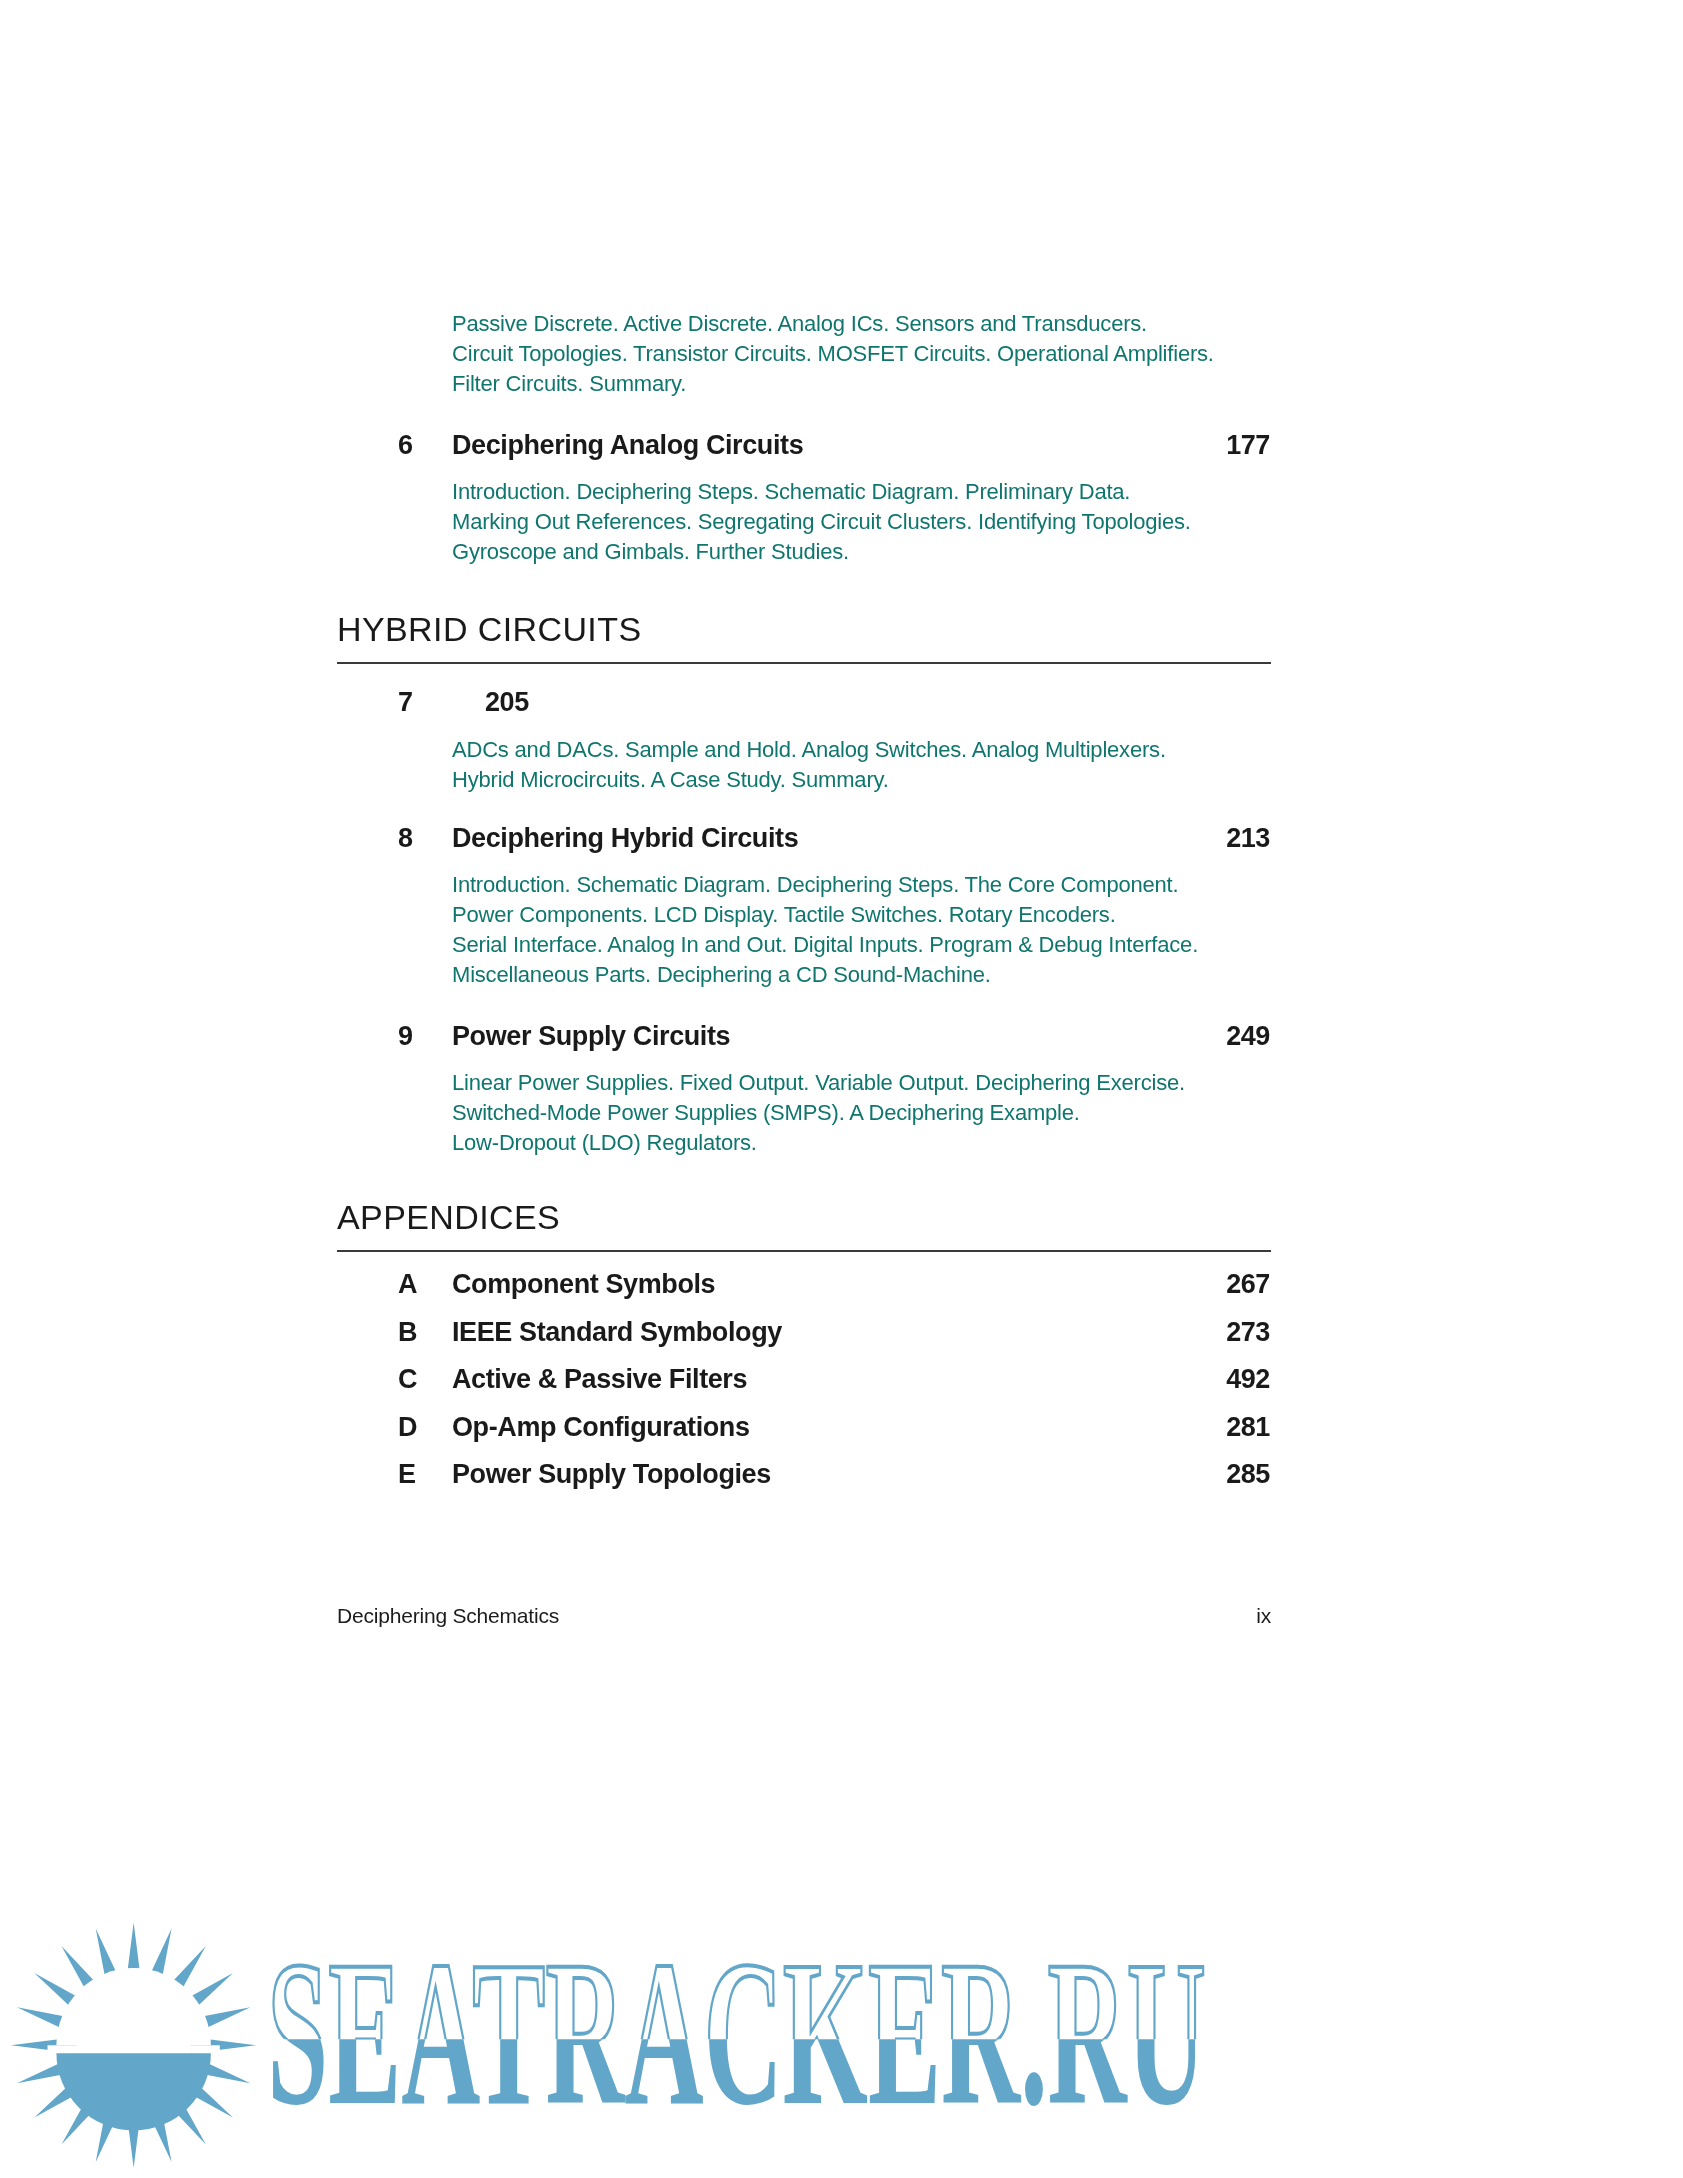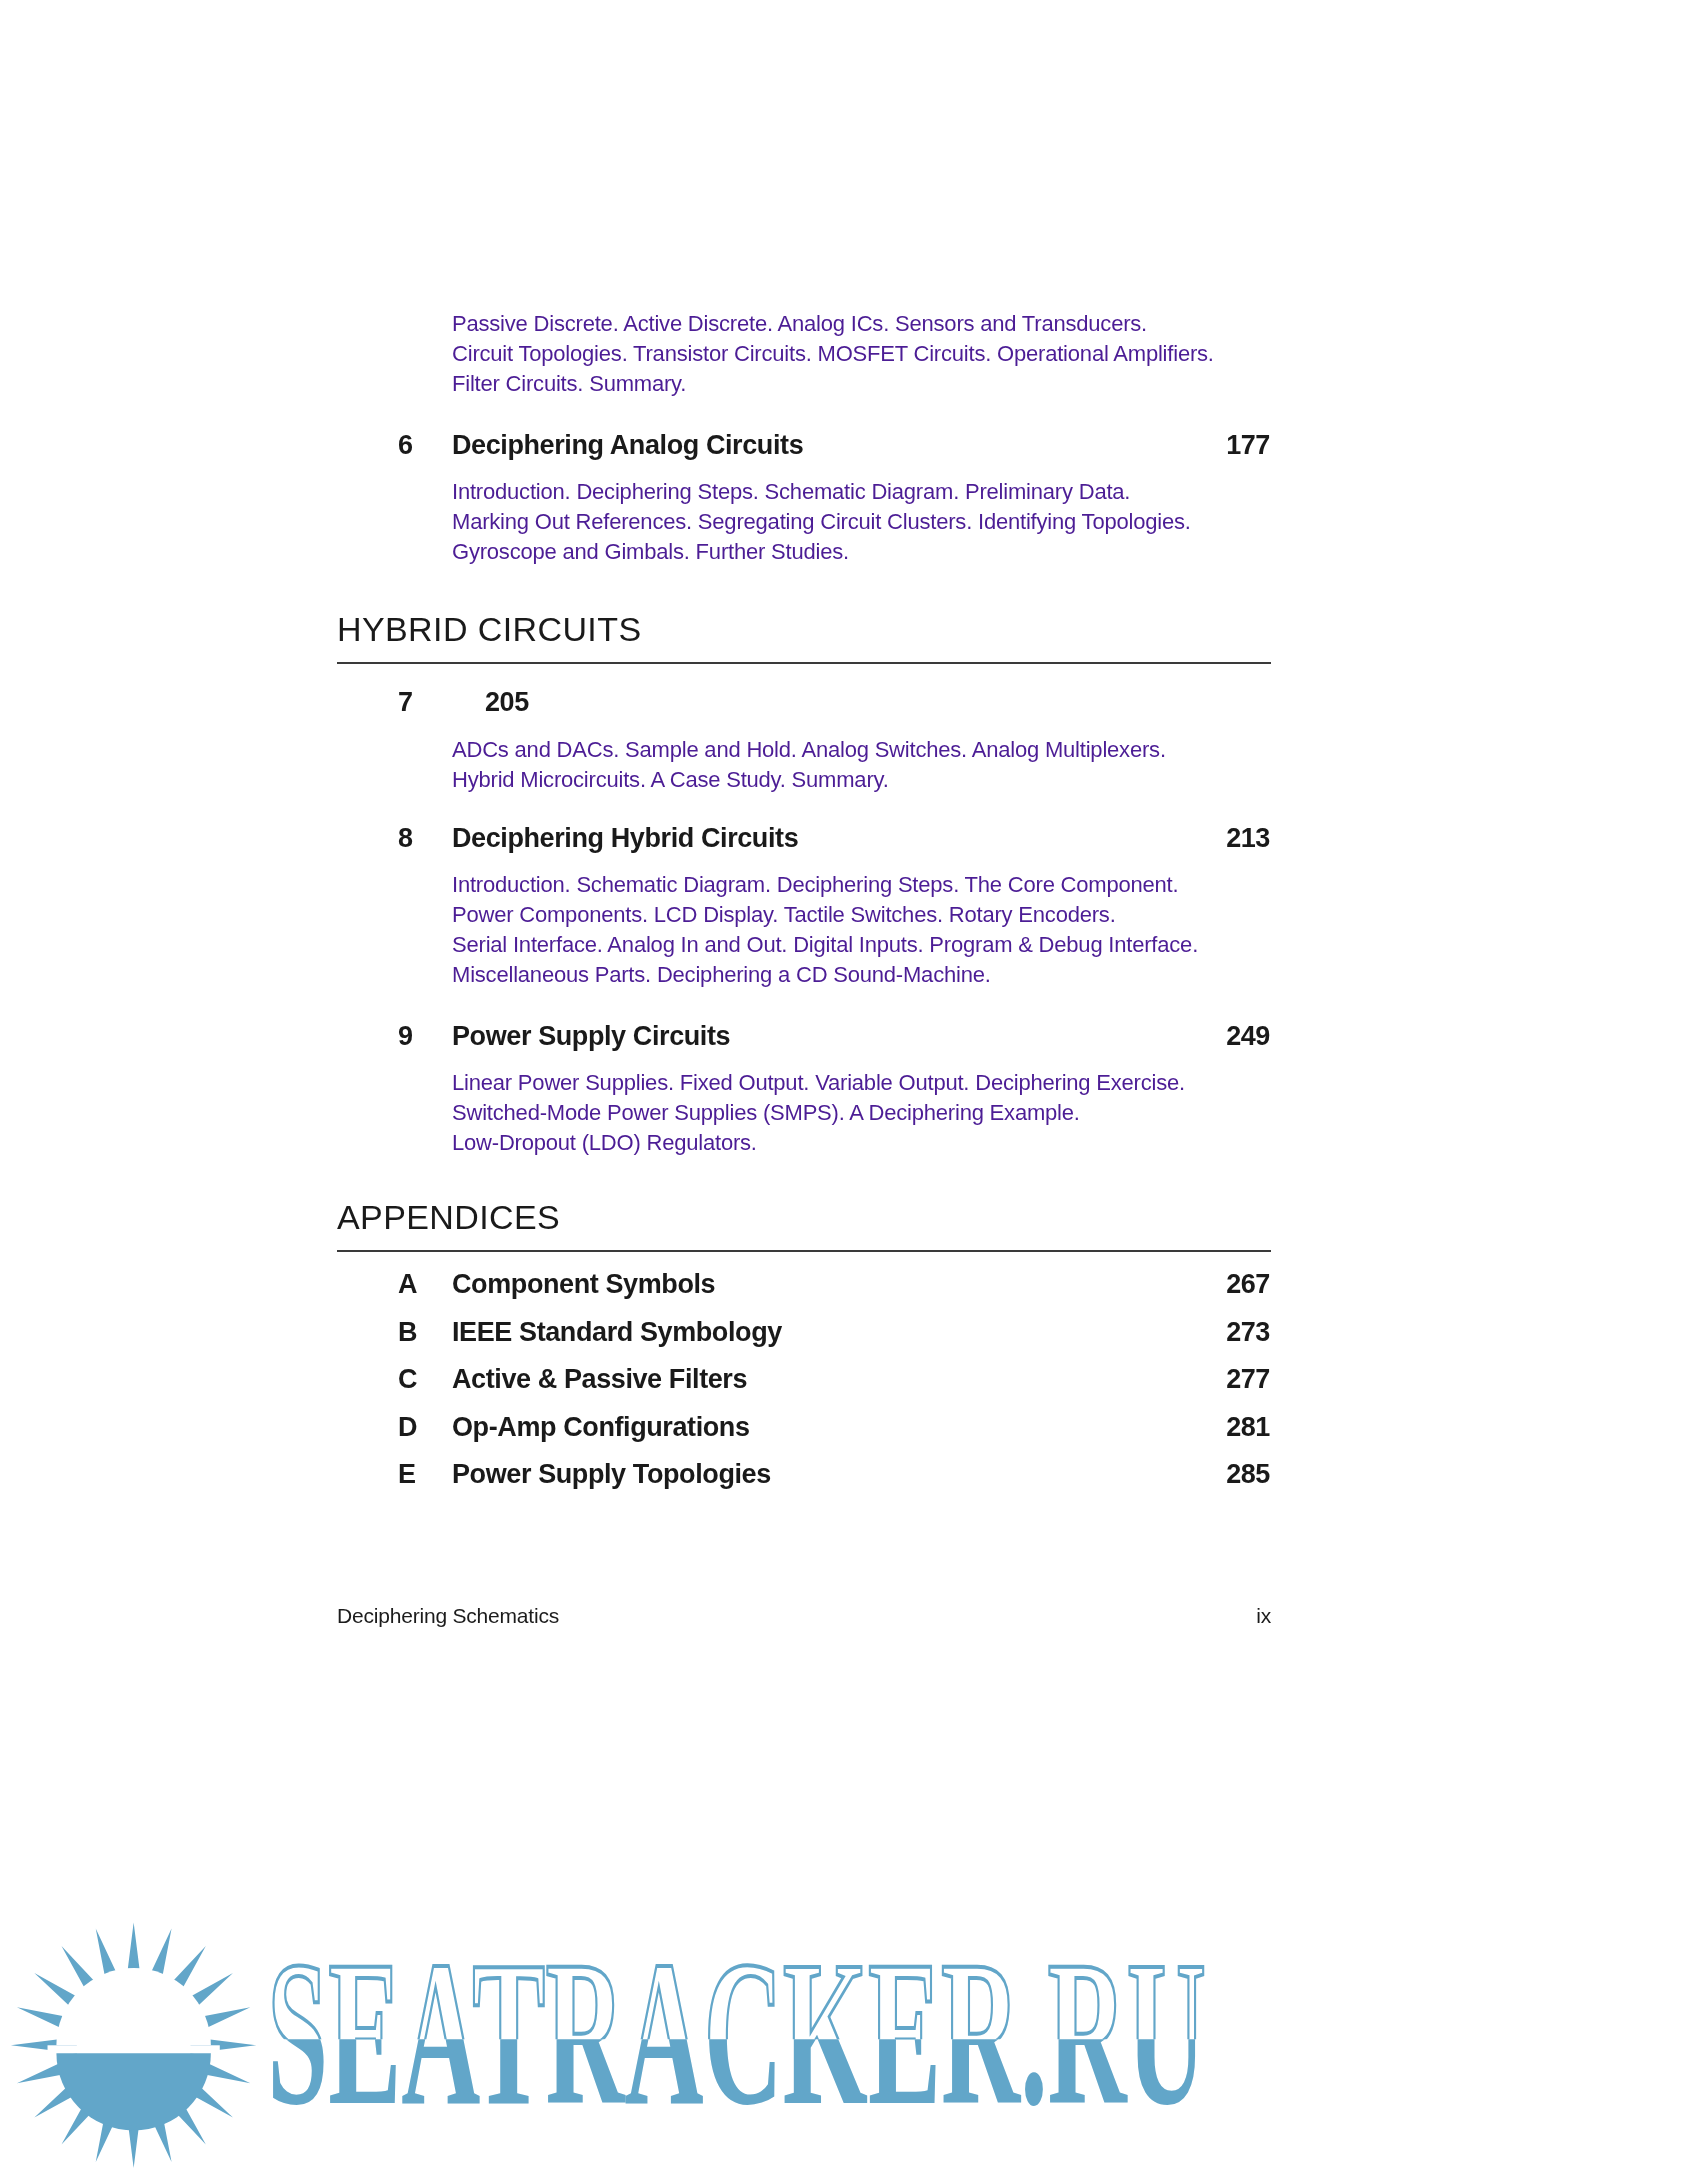--- a/index.html
+++ b/index.html
@@ -6,21 +6,21 @@
   body{
     width:1683px;height:2178px;background:#ffffff;
     font-family:"Liberation Sans",sans-serif;color:#1a1a1a;
     position:relative;overflow:hidden;
   }
   .abs{position:absolute;}
   
   .blurb{
     left:452px;width:851px;
     font-size:22px;line-height:30px;letter-spacing:-0.2px;
-    white-space:pre;color:#4c1d95;
+    white-space:pre;color:#0f766e;
   }
   
   .row{
     left:398px;width:872px;display:flex;align-items:baseline;
     font-size:27px;font-weight:bold;letter-spacing:-0.4px;line-height:32px;
   }
   .row .num{width:54px;flex:none;}
   .row .title{flex:1;}
   .row .page{flex:none;text-align:right;margin-left:33px;}
   
@@ -93,21 +93,21 @@
   <span class="page">267</span>
 </div>
 <div class="abs row" style="top:1316px">
   <span class="num">B</span>
   <span class="title">IEEE Standard Symbology</span>
   <span class="page">273</span>
 </div>
 <div class="abs row" style="top:1363px">
   <span class="num">C</span>
   <span class="title">Active &amp; Passive Filters</span>
-  <span class="page">277</span>
+  <span class="page">492</span>
 </div>
 <div class="abs row" style="top:1411px">
   <span class="num">D</span>
   <span class="title">Op-Amp Configurations</span>
   <span class="page">281</span>
 </div>
 <div class="abs row" style="top:1458px">
   <span class="num">E</span>
   <span class="title">Power Supply Topologies</span>
   <span class="page">285</span>

